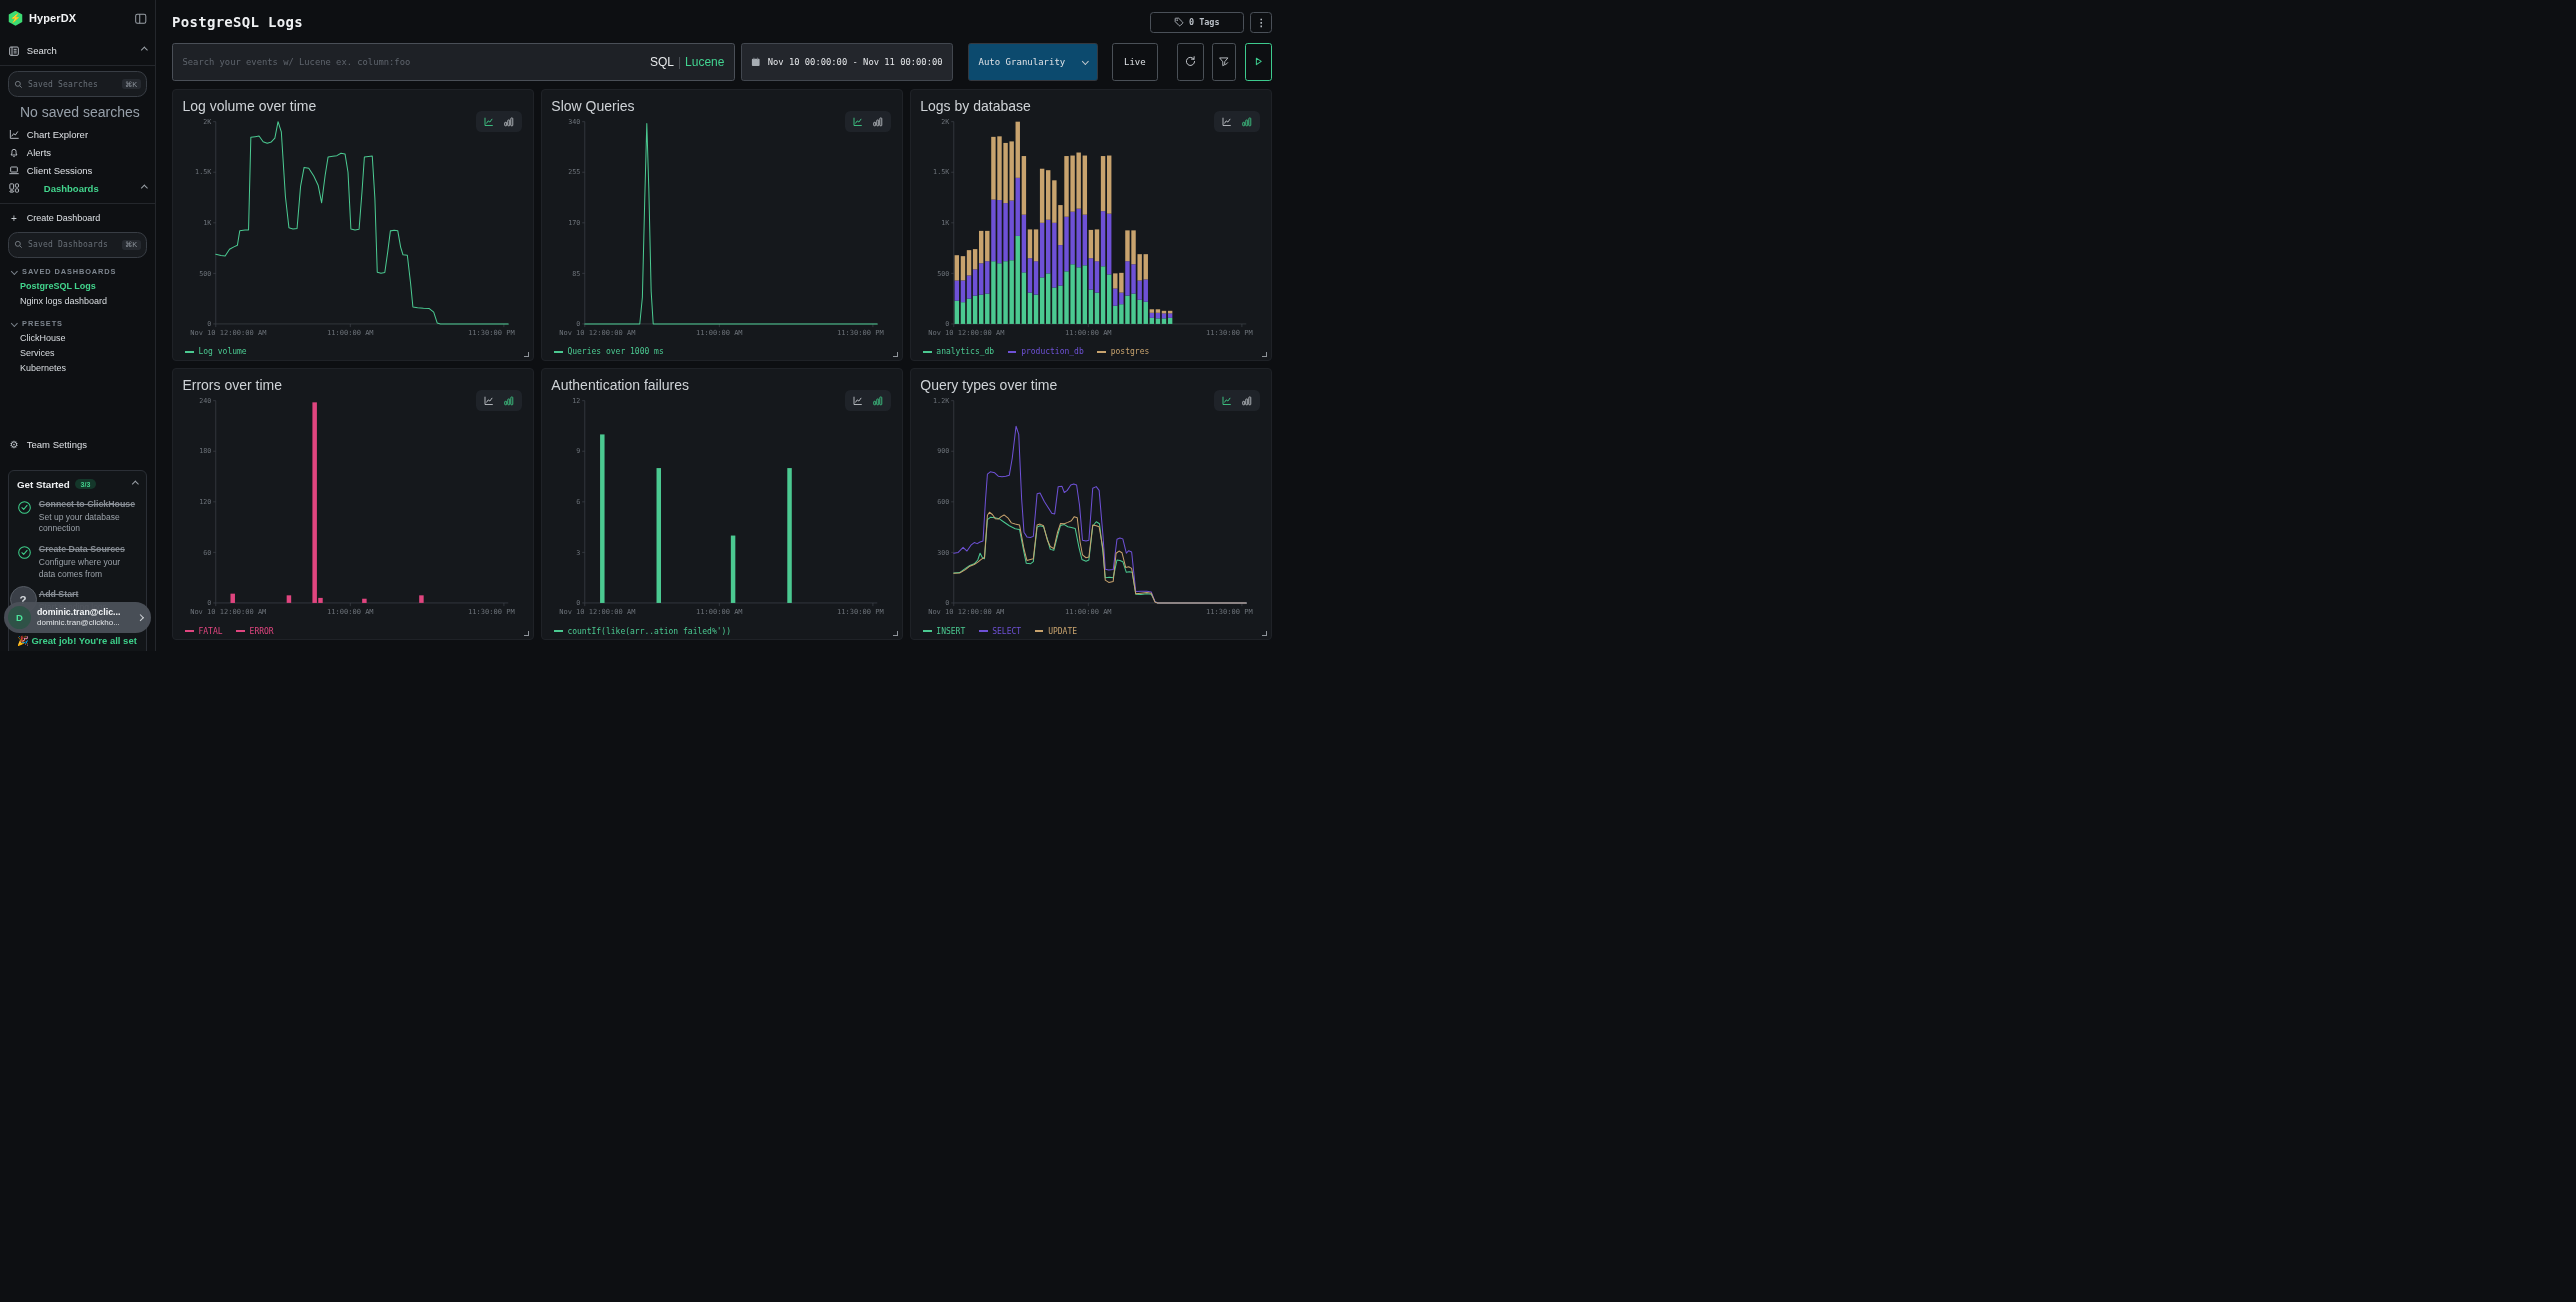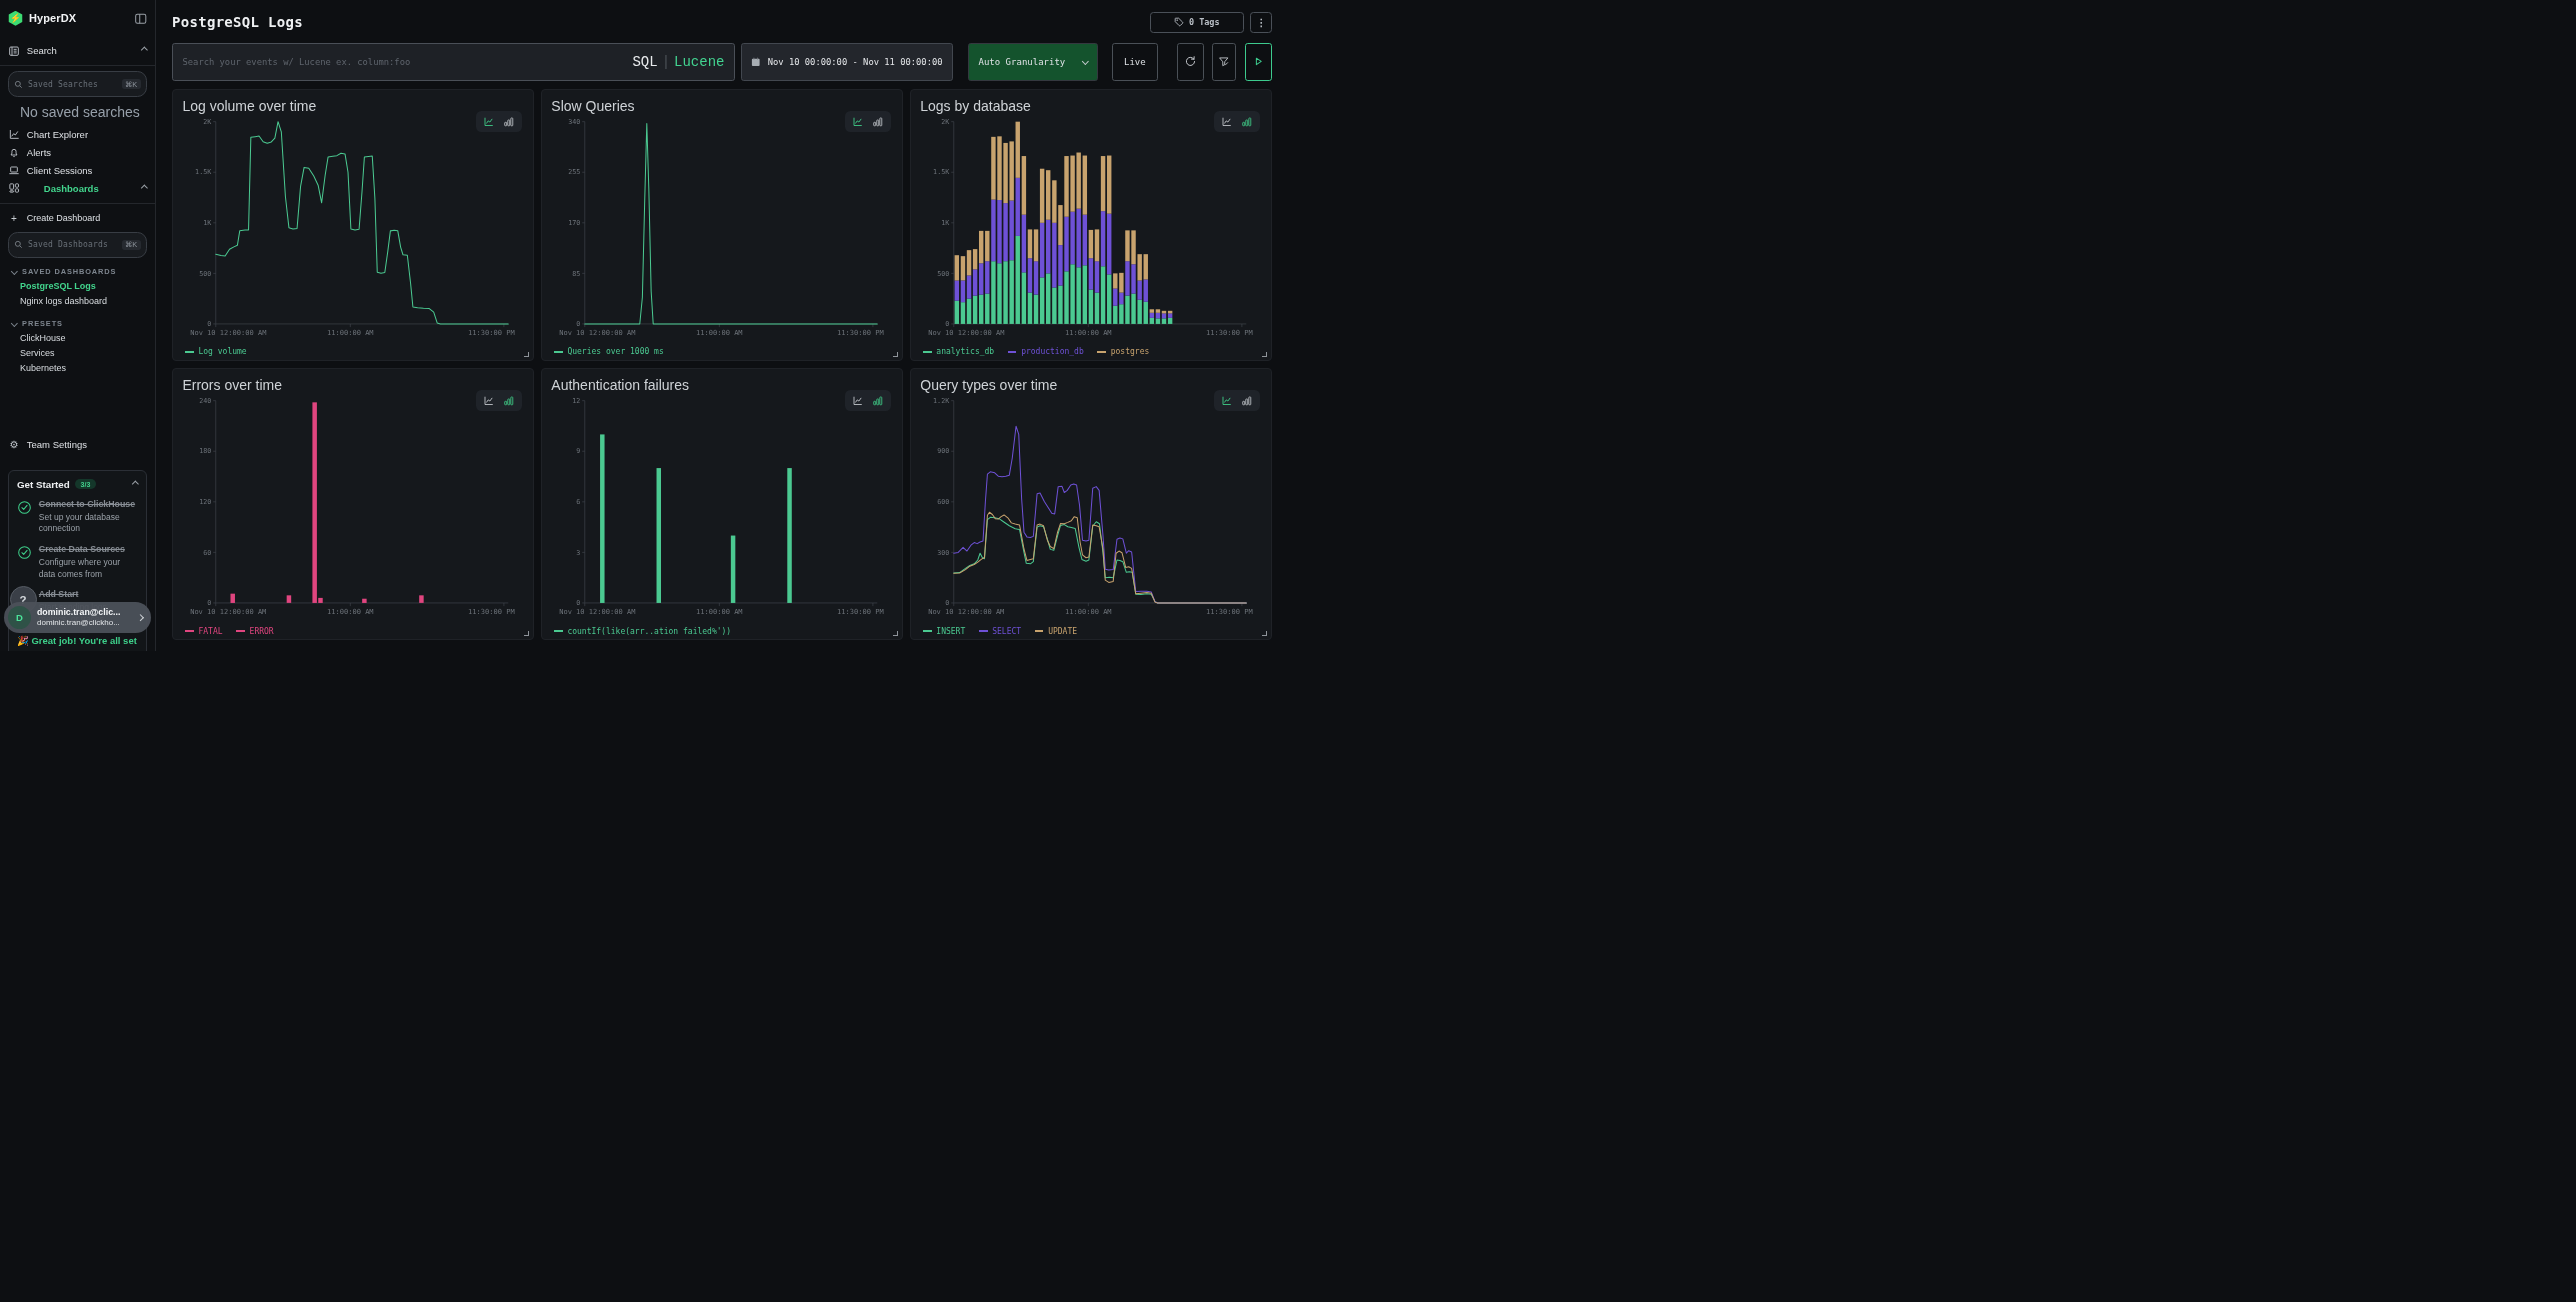--- a/index.html
+++ b/index.html
@@ -65,27 +65,27 @@
   .title-actions{display:flex;gap:6.8px;}
   .tags-btn{display:flex;align-items:center;gap:5.4px;border:0.7px solid #4a5058;border-radius:3.4px;background:none;
     padding:0 23px;height:21px;color:#b9bfc6;font-family:var(--mono);font-size:8.5px;font-weight:700;cursor:pointer;}
   .dots-btn{width:21.6px;height:21px;border:0.7px solid #4a5058;border-radius:3.4px;background:none;color:#b9bfc6;
     font-size:10px;font-weight:700;cursor:pointer;}
 
   .toolbar{display:flex;align-items:stretch;margin-top:6.8px;height:38px;}
   .search-box{flex:1;background:#1e2126;border:0.7px solid #4a4f57;border-radius:2.7px;display:flex;align-items:center;
     padding:0 9.5px;gap:6.8px;cursor:text;min-width:0;}
   .search-ph{font-family:var(--mono);font-size:8.8px;color:#5e646c;flex:1;white-space:nowrap;overflow:hidden;}
-  .lang{font-family:Liberation Mono, monospace;font-size:14px;white-space:nowrap;padding-left:13px;}
+  .lang{font-family:Liberation Sans, sans-serif;font-size:12px;white-space:nowrap;padding-left:13px;}
   .lang .sql{color:#e8eaec;cursor:pointer;}
   .lang .sep{color:#4c5258;margin:0 4px;}
   .lang .lucene{color:#42d390;cursor:pointer;}
   .date-btn{margin-left:6px;background:#23262c;border:0.7px solid #42474f;border-radius:2.7px;display:flex;align-items:center;
     gap:6.8px;padding:0 9.5px;font-family:var(--mono);font-size:8.8px;color:#e6e8eb;cursor:pointer;white-space:nowrap;}
-  .gran-btn{margin-left:15px;background:#14532d;border:0.7px solid #34383f;border-radius:2.7px;display:flex;align-items:center;
+  .gran-btn{margin-left:15px;background:#0c4a6e;border:0.7px solid #34383f;border-radius:2.7px;display:flex;align-items:center;
     gap:17.6px;padding:0 9.5px;font-family:var(--mono);font-size:9px;color:#dfe2e6;cursor:pointer;white-space:nowrap;}
   .live-btn{margin-left:13.5px;background:none;border:0.7px solid #4a5057;border-radius:2.7px;padding:0 11.5px;
     font-family:var(--mono);font-size:9px;color:#dde0e4;cursor:pointer;}
   .sq-btn{margin-left:8px;background:none;border:0.7px solid #4a5057;border-radius:2.7px;width:27px;display:flex;
     align-items:center;justify-content:center;color:#c6cacf;cursor:pointer;}
   .sq-btn.first{margin-left:19px;}
   .sq-btn.narrow{width:24px;}
   .play-btn{margin-left:8.8px;border-color:#3dcb8e;color:#3dcb8e;width:27px;}
 
   .grid{flex:1;margin-top:8px;display:grid;grid-template-columns:repeat(3,1fr);grid-template-rows:1fr 1fr;gap:6.8px;min-height:0;}

